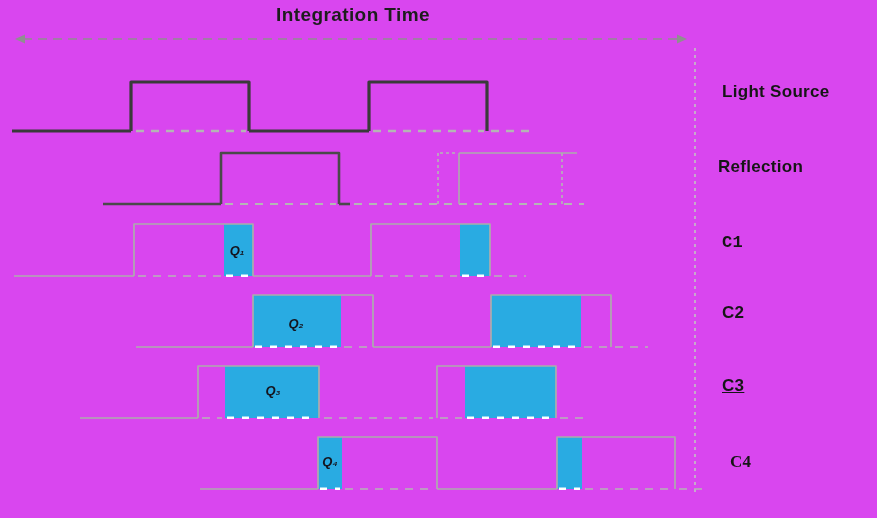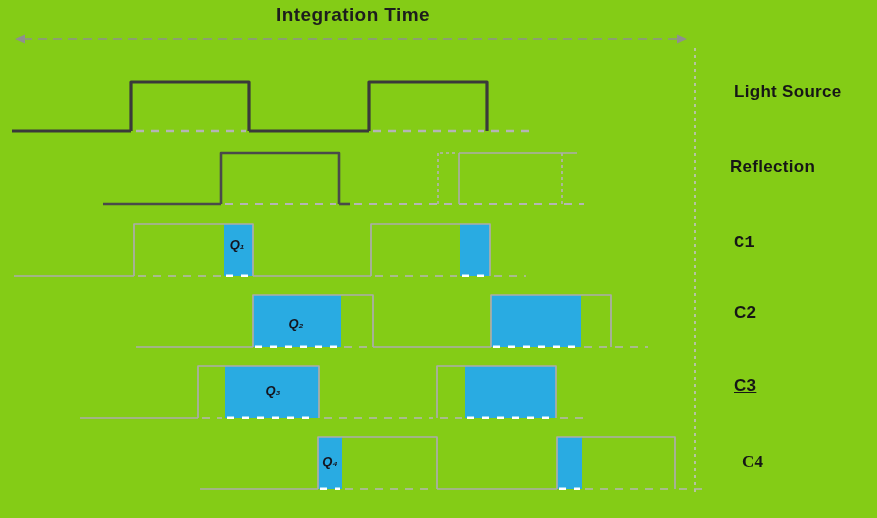--- a/index.html
+++ b/index.html
@@ -1,40 +1,39 @@
 <!DOCTYPE html>
 <html><head>
 <meta charset="utf-8">
 <style>
   html,body{margin:0;padding:0;background:#ffffff;}
   .stage{
     position:relative;
     width:877px;height:518px;
-    background:#84cc16;
+    background:#d946ef;
     overflow:hidden;
     font-family:"Liberation Sans","DejaVu Sans",sans-serif;
   }
   .title{
     position:absolute;
     left:353px;top:4px;
     transform:translateX(-50%);
     font-size:19px;font-weight:700;
     letter-spacing:.4px;
     color:#1d1d1d;
     white-space:nowrap;
   }
   svg.waves{position:absolute;left:0;top:0;}
   .row-label{
     position:absolute;
     transform:translateY(-50%);
     font-size:17px;font-weight:700;
     letter-spacing:.3px;
     color:#161616;
     white-space:nowrap;
-    margin-left:12px;
   }
   .q-label{
     position:absolute;
     transform:translate(-50%,-50%);
     font-size:13px;font-weight:700;font-style:italic;
     color:#15151f;
     white-space:nowrap;
   }
 </style>
 </head>
@@ -129,17 +128,17 @@
       </g>
     </svg>
 
   <div class="row-label" style="left: 722px; top: 92px;">Light Source</div>
   <div class="row-label" style="left: 718px; top: 167px;">Reflection</div>
   <div class="row-label" style="left: 722px; top: 242px; font-family: Liberation Mono, monospace;">C1</div>
   <div class="row-label" style="left: 722px; top: 313px; text-align: right;">C2</div>
   <div class="row-label" style="left: 722px; top: 386px; text-decoration: underline;">C3</div>
   <div class="row-label" style="left: 730px; top: 462px; font-family: Liberation Serif, serif;">C4</div>
 
-  <div class="q-label" style="left: 237px; top: 244px;">Q₁</div>
+  <div class="q-label" style="left: 237px; top: 250px;">Q₁</div>
   <div class="q-label" style="left: 296px; top: 323px;">Q₂</div>
   <div class="q-label" style="left: 273px; top: 390px; text-align: right;">Q₃</div>
   <div class="q-label" style="left: 330px; top: 461px;">Q₄</div>
 </div>
 
 </body></html>

